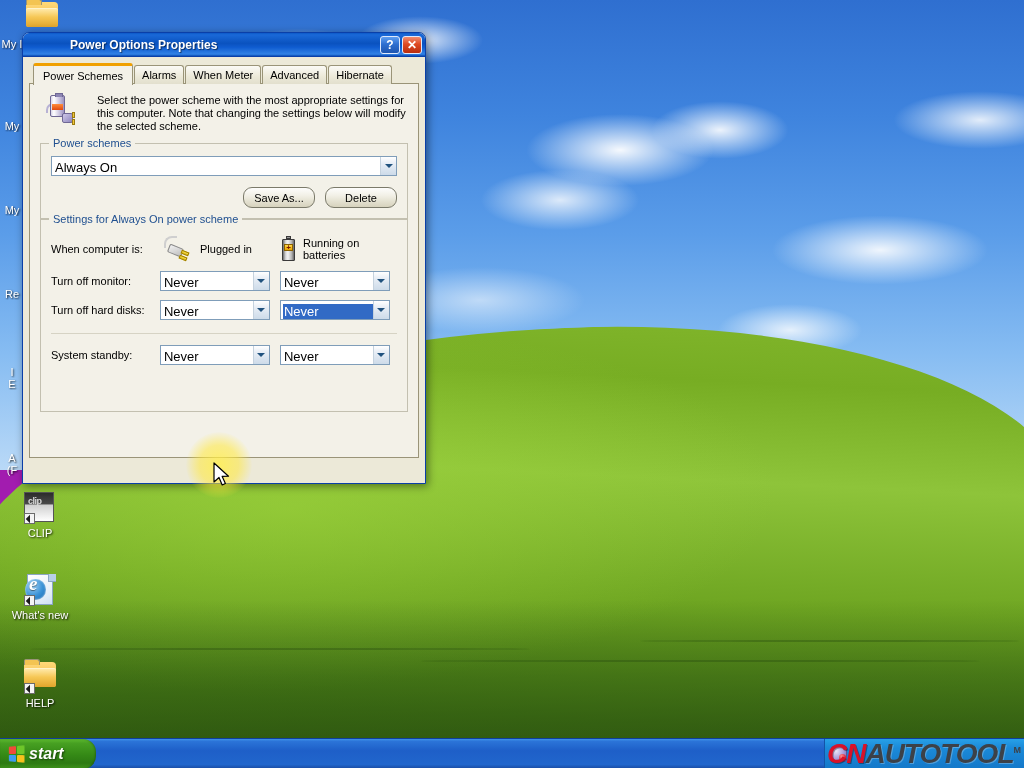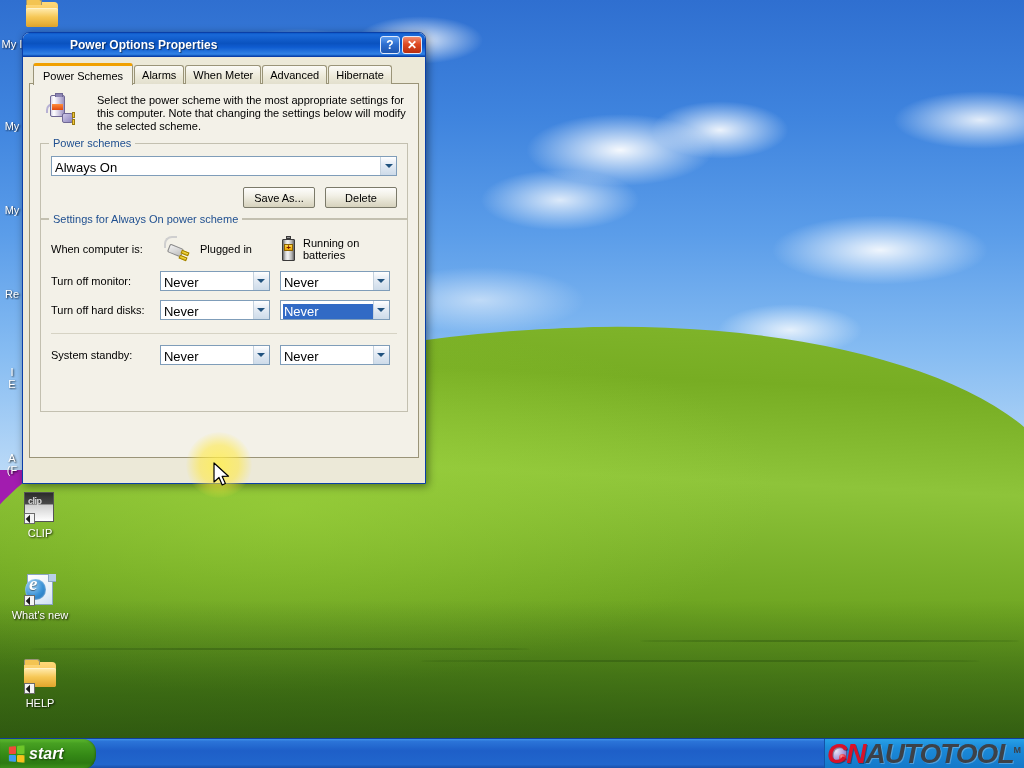--- a/index.html
+++ b/index.html
@@ -302,21 +302,21 @@
   .combo .arrow::after {
     content: ""; width: 0; height: 0;
     border-left: 4px solid transparent; border-right: 4px solid transparent;
     border-top: 4px solid #21527e;
   }
 
   
   .pbtn {
     height: 21px; min-width: 72px; padding: 0 10px;
     background: linear-gradient(180deg,#fdfdfc 0%, #f2f0e6 40%, #e3e0cf 72%, #d6d2bd 100%);
-    border: 1px solid #7b7a6a; border-radius: 2px;
+    border: 1px solid #7b7a6a; border-radius: 9px;
     font-size: 11px; color: #000; cursor: pointer;
     display: inline-flex; align-items: center; justify-content: center;
     font-family: "Liberation Sans", sans-serif;
   }
   .pbtn.default { border: 1px solid #e08a10; box-shadow: inset 0 0 0 1px #fff7e2; }
 
   
   #settings-rows { width: 100%; border-collapse: collapse; }
   #settings-rows td { padding: 0; vertical-align: middle; font-size: 11px; }
   .colA { width: 118px; }

